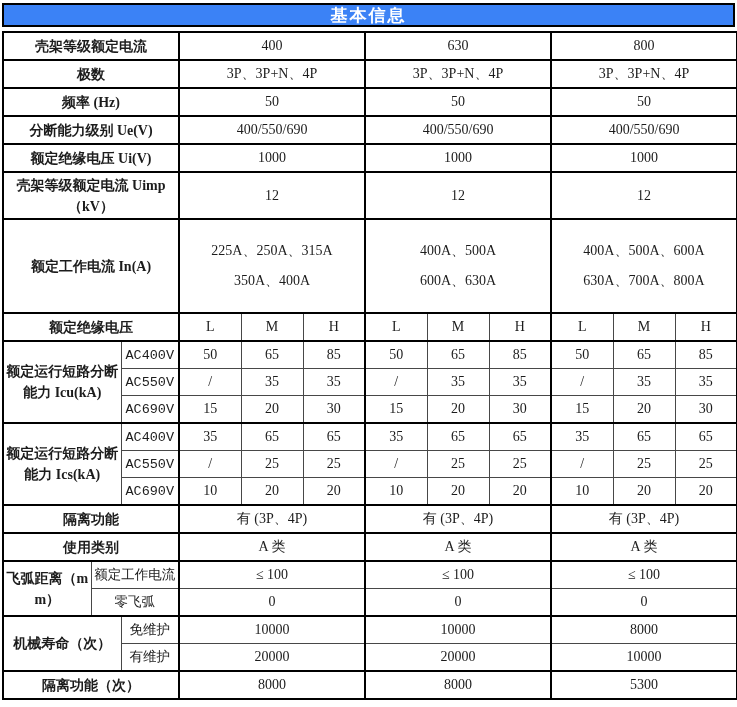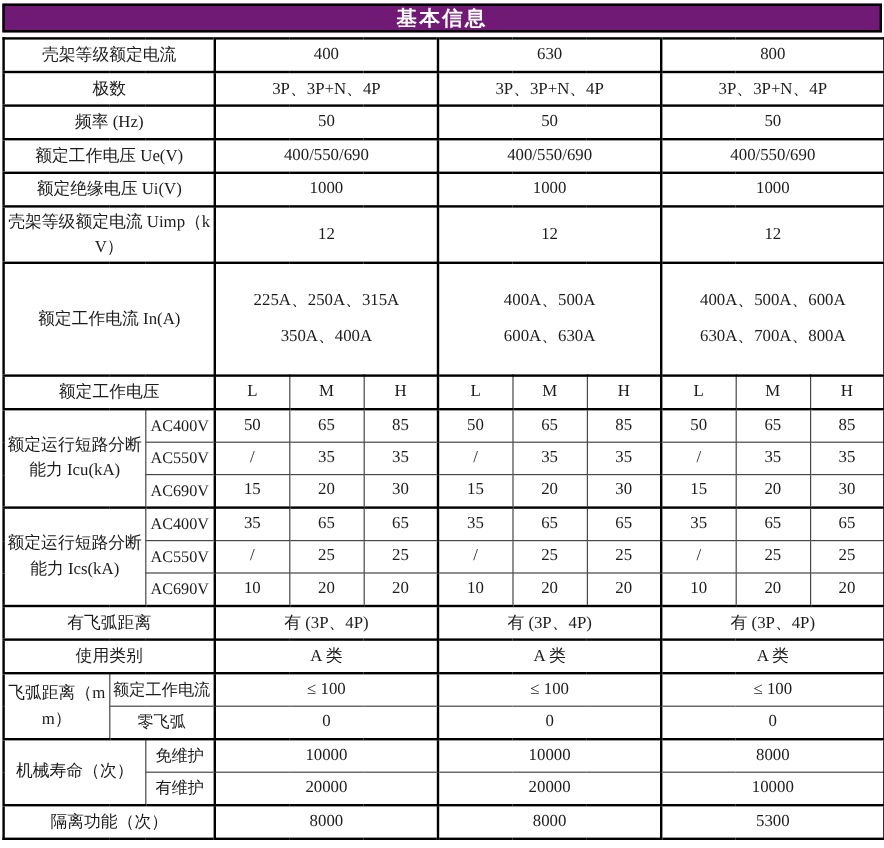--- a/index.html
+++ b/index.html
@@ -4,42 +4,42 @@
 <style>
   html, body { margin: 0; padding: 0; background: #ffffff; }
   body {
     width: 737px; height: 707px; overflow: hidden;
     font-family: "Liberation Serif", "DejaVu Serif", serif;
   }
   .page { padding: 3px 2px 0 2px; }
   .title-bar {
     width: 729px; height: 20px;
     border: 2px solid #000000;
-    background: #701a75;
+    background: #3b82f6;
     display: flex; align-items: center; justify-content: center;
     margin-bottom: 4px;
   }
   .title-text {
     color: #ffffff; font-size: 17px; font-weight: bold; letter-spacing: 2px;
     line-height: 1;
   }
   table.spec {
     border-collapse: collapse; table-layout: fixed;
     width: 733px;
     border: 2px solid #000000;
   }
   td {
     border: 1px solid #474747;
     text-align: center; vertical-align: middle;
     font-size: 14px; color: #1c1c1c;
     padding: 0 2px; height: 26px;
     overflow: hidden; word-break: break-all;
   }
-  td.lab { line-height: 21px; }
-  td.sub { font-size: 13.5px; }
+  td.lab { line-height: 21px; font-weight: bold; }
+  td.sub { font-size: 13.5px; font-family: Liberation Mono, monospace; }
   tr.tall td { height: 45px; }
   tr.xtall td { height: 92px; margin-left: 12px; }
   td.val .vline { line-height: 30px; }
   td.lr, td.gr { border-right-width: 2px; border-right-color: #000000; border-right-style: solid; }
   tr.gb > td, td.gbc { border-bottom: 2px solid #000000; }
 </style>
 </head>
 <body>
 
 <div class="page">
@@ -80,21 +80,21 @@
     </tr>
 
     <tr class="gb">
       <td class="lab lr" colspan="3">频率 (Hz)</td>
       <td class="val gr" colspan="3">50</td>
       <td class="val gr" colspan="3">50</td>
       <td class="val" colspan="3">50</td>
     </tr>
 
     <tr class="gb">
-      <td class="lab lr" colspan="3">额定工作电压 Ue(V)</td>
+      <td class="lab lr" colspan="3">分断能力级别 Ue(V)</td>
       <td class="val gr" colspan="3">400/550/690</td>
       <td class="val gr" colspan="3">400/550/690</td>
       <td class="val" colspan="3">400/550/690</td>
     </tr>
 
     <tr class="gb">
       <td class="lab lr" colspan="3">额定绝缘电压 Ui(V)</td>
       <td class="val gr" colspan="3">1000</td>
       <td class="val gr" colspan="3">1000</td>
       <td class="val" colspan="3">1000</td>
@@ -117,21 +117,21 @@
         <div class="vline">400A、500A</div>
         <div class="vline">600A、630A</div>
       </td>
       <td class="val" colspan="3">
         <div class="vline">400A、500A、600A</div>
         <div class="vline">630A、700A、800A</div>
       </td>
     </tr>
 
     <tr class="gb">
-      <td class="lab lr" colspan="3">额定工作电压</td>
+      <td class="lab lr" colspan="3">额定绝缘电压</td>
       <td class="val">L</td>
       <td class="val">M</td>
       <td class="val gr">H</td>
       <td class="val">L</td>
       <td class="val">M</td>
       <td class="val gr">H</td>
       <td class="val">L</td>
       <td class="val">M</td>
       <td class="val">H</td>
     </tr>
@@ -206,21 +206,21 @@
       <td class="val gr">20</td>
       <td class="val">10</td>
       <td class="val">20</td>
       <td class="val gr">20</td>
       <td class="val">10</td>
       <td class="val">20</td>
       <td class="val">20</td>
     </tr>
 
     <tr class="gb">
-      <td class="lab lr" colspan="3">有飞弧距离</td>
+      <td class="lab lr" colspan="3">隔离功能</td>
       <td class="val gr" colspan="3">有 (3P、4P)</td>
       <td class="val gr" colspan="3">有 (3P、4P)</td>
       <td class="val" colspan="3">有 (3P、4P)</td>
     </tr>
 
     <tr class="gb">
       <td class="lab lr" colspan="3">使用类别</td>
       <td class="val gr" colspan="3">A 类</td>
       <td class="val gr" colspan="3">A 类</td>
       <td class="val" colspan="3">A 类</td>

